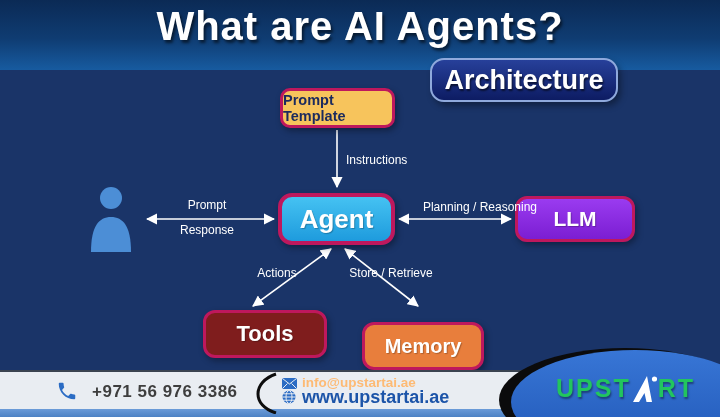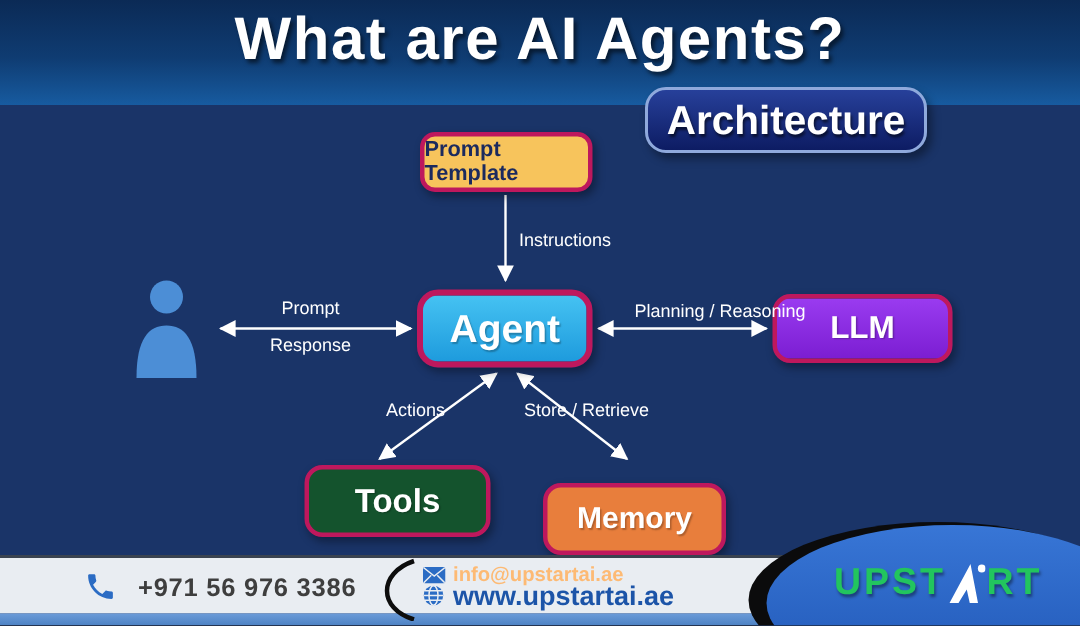--- a/index.html
+++ b/index.html
@@ -24,21 +24,21 @@
   .node{position:absolute;box-sizing:border-box;display:flex;align-items:center;justify-content:center;
         color:#fff;font-weight:bold;border:3px solid #be185d;border-radius:12px;
         box-shadow:2px 3px 6px rgba(0,0,0,.35);text-shadow:1px 1px 1px rgba(0,0,0,.25);}
   #node-prompt {left:280px;top:88px;width:115px;height:40px;background:#F7C45C;
                 color:#1B2A5E;font-size:14.5px;border-radius:10px;text-shadow:none;}
   #node-agent  {left:278px;top:193px;width:117px;height:52px;
                 background:linear-gradient(180deg,#45C2F2,#1E9BDD);
                 font-size:26px;border-width:4px;border-radius:14px;}
   #node-llm    {left:515px;top:196px;width:120px;height:46px;
                 background:linear-gradient(180deg,#9A3BF0,#7B1ED2);font-size:21px;}
-  #node-tools  {left:203px;top:310px;width:124px;height:48px;background:#14532d;font-size:22px;}
+  #node-tools  {left:203px;top:310px;width:124px;height:48px;background:#7f1d1d;font-size:22px;}
   #node-memory {left:362px;top:322px;width:122px;height:48px;background:#E87E3C;font-size:20px;}
 
   .lbl{position:absolute;color:#fff;font-size:12px;white-space:nowrap;}
   #lbl-instructions{left:346px;top:153px;}
   #lbl-prompt     {left:207px;top:198px;transform:translateX(-50%);}
   #lbl-response   {left:207px;top:223px;transform:translateX(-50%);}
   #lbl-planning   {left:480px;top:200px;transform:translateX(-50%);}
   #lbl-actions    {left:277px;top:266px;transform:translateX(-50%);}
   #lbl-store      {left:391px;top:266px;transform:translateX(-50%);}
 

